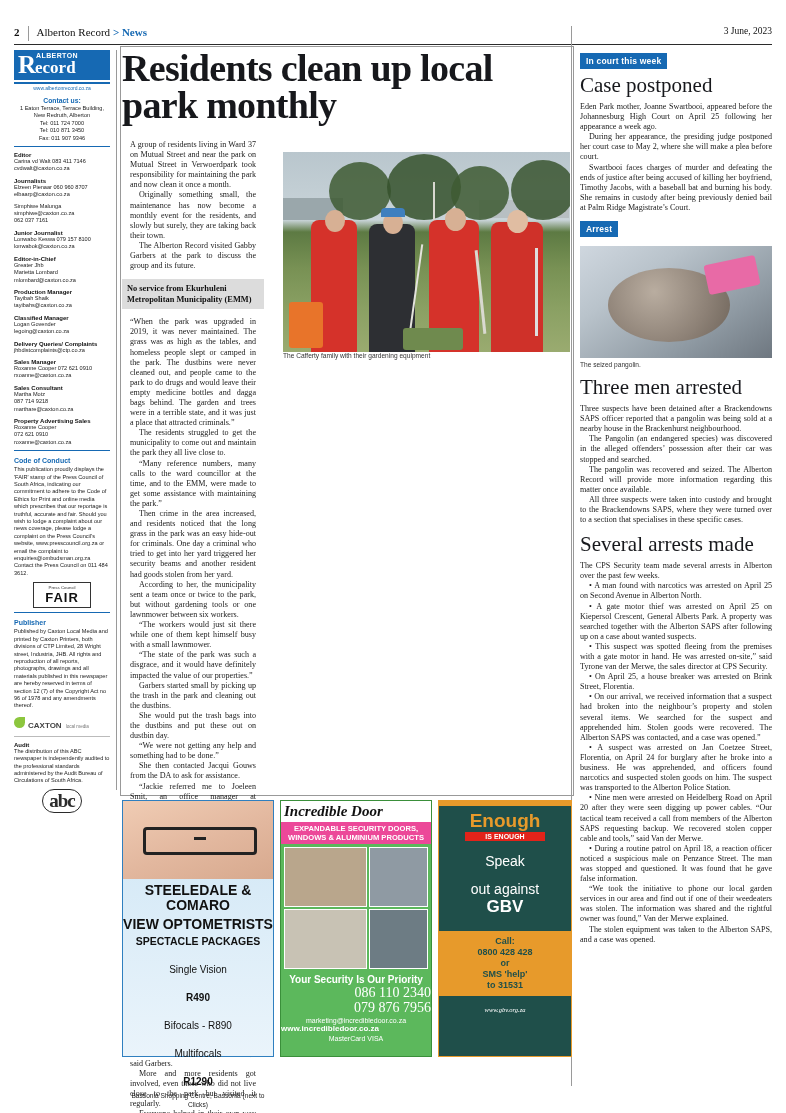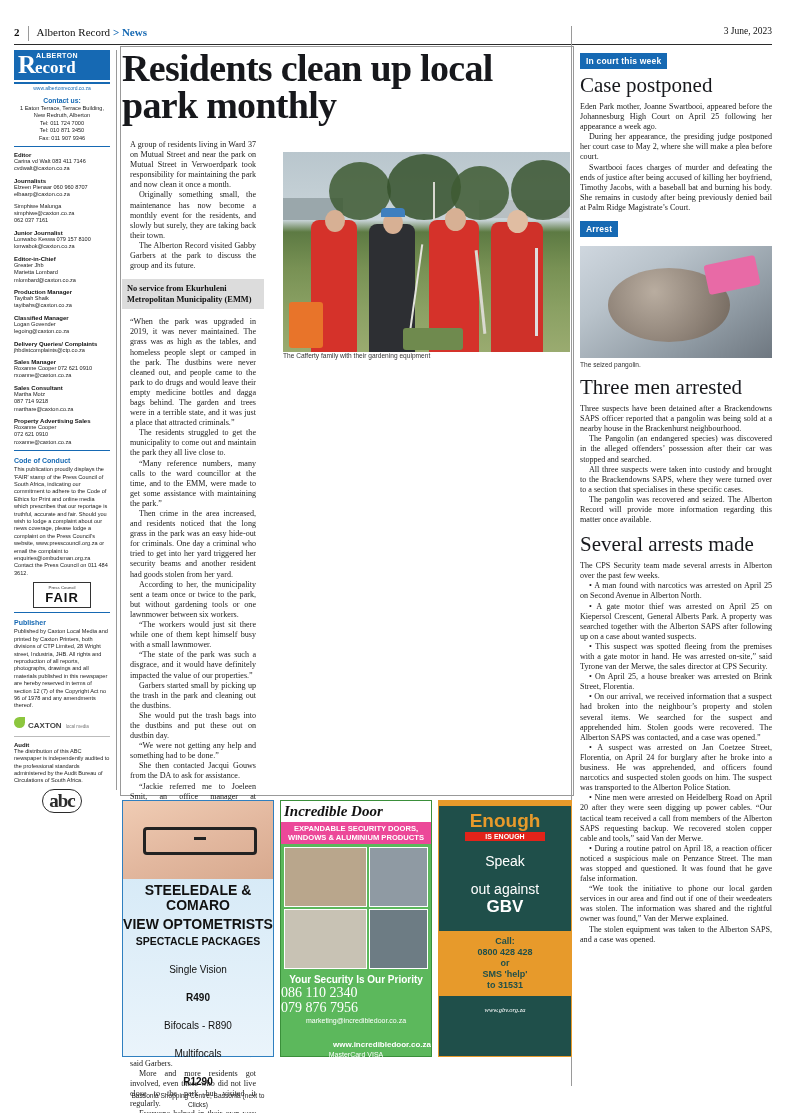--- a/index.html
+++ b/index.html
@@ -159,23 +159,23 @@
   .ad2{left:266px;top:0;width:150px;height:255px;border:1px solid #3a8f3a;background:#5cb85c;}
   .ad2 .hdr{background:#ffffff;padding:2px 3px;}
   .ad2 .brand{font-family:"Liberation Serif",serif;font-style:italic;font-weight:bold;font-size:15px;color:#111;text-align:left;}
   .ad2 .sub{background:#ec4899;color:#fff;font-family:"Liberation Sans",sans-serif;font-weight:bold;font-size:7.6px;line-height:9px;text-align:center;padding:2px 1px;}
   .ad2 .grid{display:grid;grid-template-columns:1.4fr 1fr;gap:2px;padding:3px;}
   .ad2 .im{height:58px;background:#b9a68c;border:1px solid #fff;}
   .ad2 .im.b{background:#8f9aa3;}
   .ad2 .im.c{background:#c8c2b4;}
   .ad2 .im.d{background:#6d7c84;}
   .ad2 .slogan{font-family:"Liberation Sans",sans-serif;font-weight:bold;font-size:10px;color:#fff;text-align:center;padding:2px 0 0 0;}
-  .ad2 .phones{font-family:"Liberation Serif",serif;font-size:14px;color:#fff;text-align:left;line-height:15px;}
+  .ad2 .phones{font-family:"Liberation Serif",serif;font-size:14px;color:#fff;text-align:right;line-height:15px;}
   .ad2 .mail{font-family:"Liberation Sans",sans-serif;font-size:7px;color:#fff;text-align:center;margin-top:2px;}
-  .ad2 .site{font-family:"Liberation Sans",sans-serif;font-weight:bold;font-size:8px;color:#fff;text-align:right;margin-top:16px;}
+  .ad2 .site{font-family:"Liberation Sans",sans-serif;font-weight:bold;font-size:8px;color:#fff;text-align:left;}
 
   .ad3{left:424px;top:0;width:132px;height:255px;border:1px solid #e79a2b;background:#1f4f4a;}
   .ad3 .bar{height:5px;background:#e79a2b;}
   .ad3 .en{font-family:"Liberation Sans",sans-serif;font-weight:bold;font-size:19px;color:#e79a2b;text-align:center;margin-top:4px;}
   .ad3 .isen{background:#e2231a;color:#fff;font-family:"Liberation Sans",sans-serif;font-weight:bold;font-size:7px;text-align:center;margin:0 26px;padding:1px 0;}
   .ad3 .speak{font-family:"Liberation Sans",sans-serif;font-size:14px;color:#fff;text-align:center;line-height:16px;margin-top:12px;}
   .ad3 .gbv{font-family:"Liberation Sans",sans-serif;font-weight:bold;font-size:17px;color:#fff;text-align:center;}
   .ad3 .orange{background:#e79a2b;margin-top:14px;padding:5px 2px;}
   .ad3 .call{font-family:"Liberation Sans",sans-serif;font-weight:bold;font-size:9px;color:#1f4f4a;text-align:center;line-height:11px;}
   .ad3 .url{font-family:"Liberation Serif",serif;font-style:italic;font-size:6.5px;color:#fff;text-align:center;margin-top:10px;}
@@ -369,22 +369,22 @@
     <div class="ph-pangolin">
       <div class="scaleball"></div>
       <div class="pinkbag"></div>
     </div>
     <div class="cap">The seized pangolin.</div>
 
     <h2 class="rhead">Three men arrested</h2>
     <div class="rbody">
       <p class="noind">Three suspects have been detained after a Brackendowns SAPS officer reported that a pangolin was being sold at a nearby house in the Brackenhurst neighbourhood.</p>
       <p>The Pangolin (an endangered species) was discovered in the alleged offenders’ possession after their car was stopped and searched.</p>
+      <p>The pangolin was recovered and seized. The Alberton Record will provide more information regarding this matter once available.</p>
       <p>All three suspects were taken into custody and brought to the Brackendowns SAPS, where they were turned over to a section that specialises in these specific cases.</p>
-      <p>The pangolin was recovered and seized. The Alberton Record will provide more information regarding this matter once available.</p>
     </div>
 
     <h2 class="rhead" style="margin-top:8px;">Several arrests made</h2>
     <div class="rbody">
       <p class="noind">The CPS Security team made several arrests in Alberton over the past few weeks.</p>
       <p>• A man found with narcotics was arrested on April 25 on Second Avenue in Alberton North.</p>
       <p>• A gate motor thief was arrested on April 25 on Kiepersol Crescent, General Alberts Park. A property was searched together with the Alberton SAPS after following up on a case about wanted suspects.</p>
       <p>• This suspect was spotted fleeing from the premises with a gate motor in hand. He was arrested on-site,” said Tyrone van der Merwe, the sales director at CPS Security.</p>
       <p>• On April 25, a house breaker was arrested on Brink Street, Florentia.</p>
       <p>• On our arrival, we received information that a suspect had broken into the neighbour’s property and stolen several items. We searched for the suspect and apprehended him. Stolen goods were recovered. The Alberton SAPS was contacted, and a case was opened.”</p>

